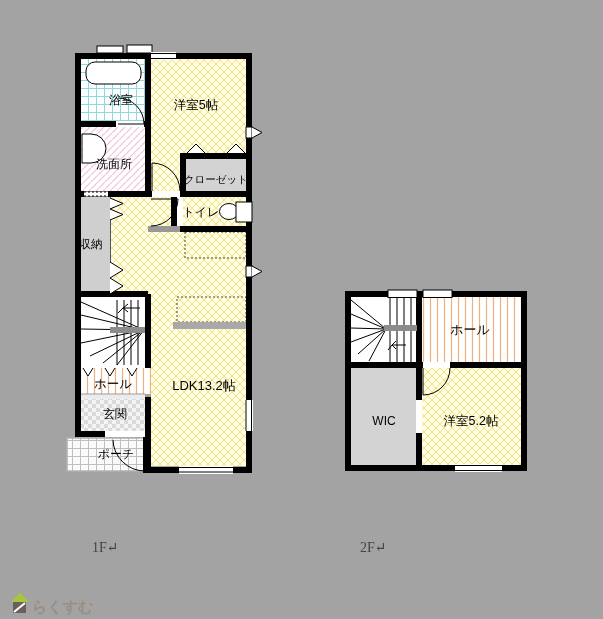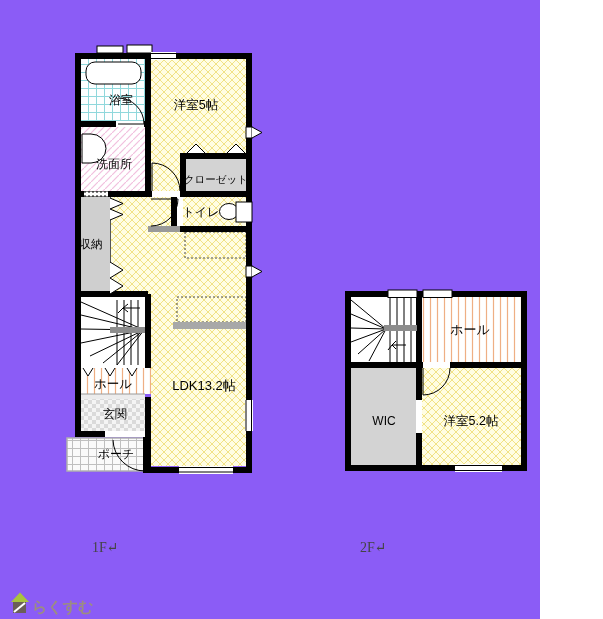--- a/index.html
+++ b/index.html
@@ -1,19 +1,19 @@
 <!DOCTYPE html>
 <html><head>
 <meta charset="utf-8">
 <style>
   html,body{margin:0;padding:0;background:#ffffff;}
   .canvas{
     position:relative;
-    width:540px;height:619px;
-    background:#8b5cf6;
+    width:603px;height:619px;
+    background:#a3a3a3;
     font-family:"Liberation Sans", sans-serif;
     overflow:hidden;
   }
   svg text{
     font-family:"Liberation Sans", sans-serif;
     fill:#000000;
   }
   svg text.caption{
     font-family:"Liberation Serif", "DejaVu Serif", serif;
     fill:#444444;

